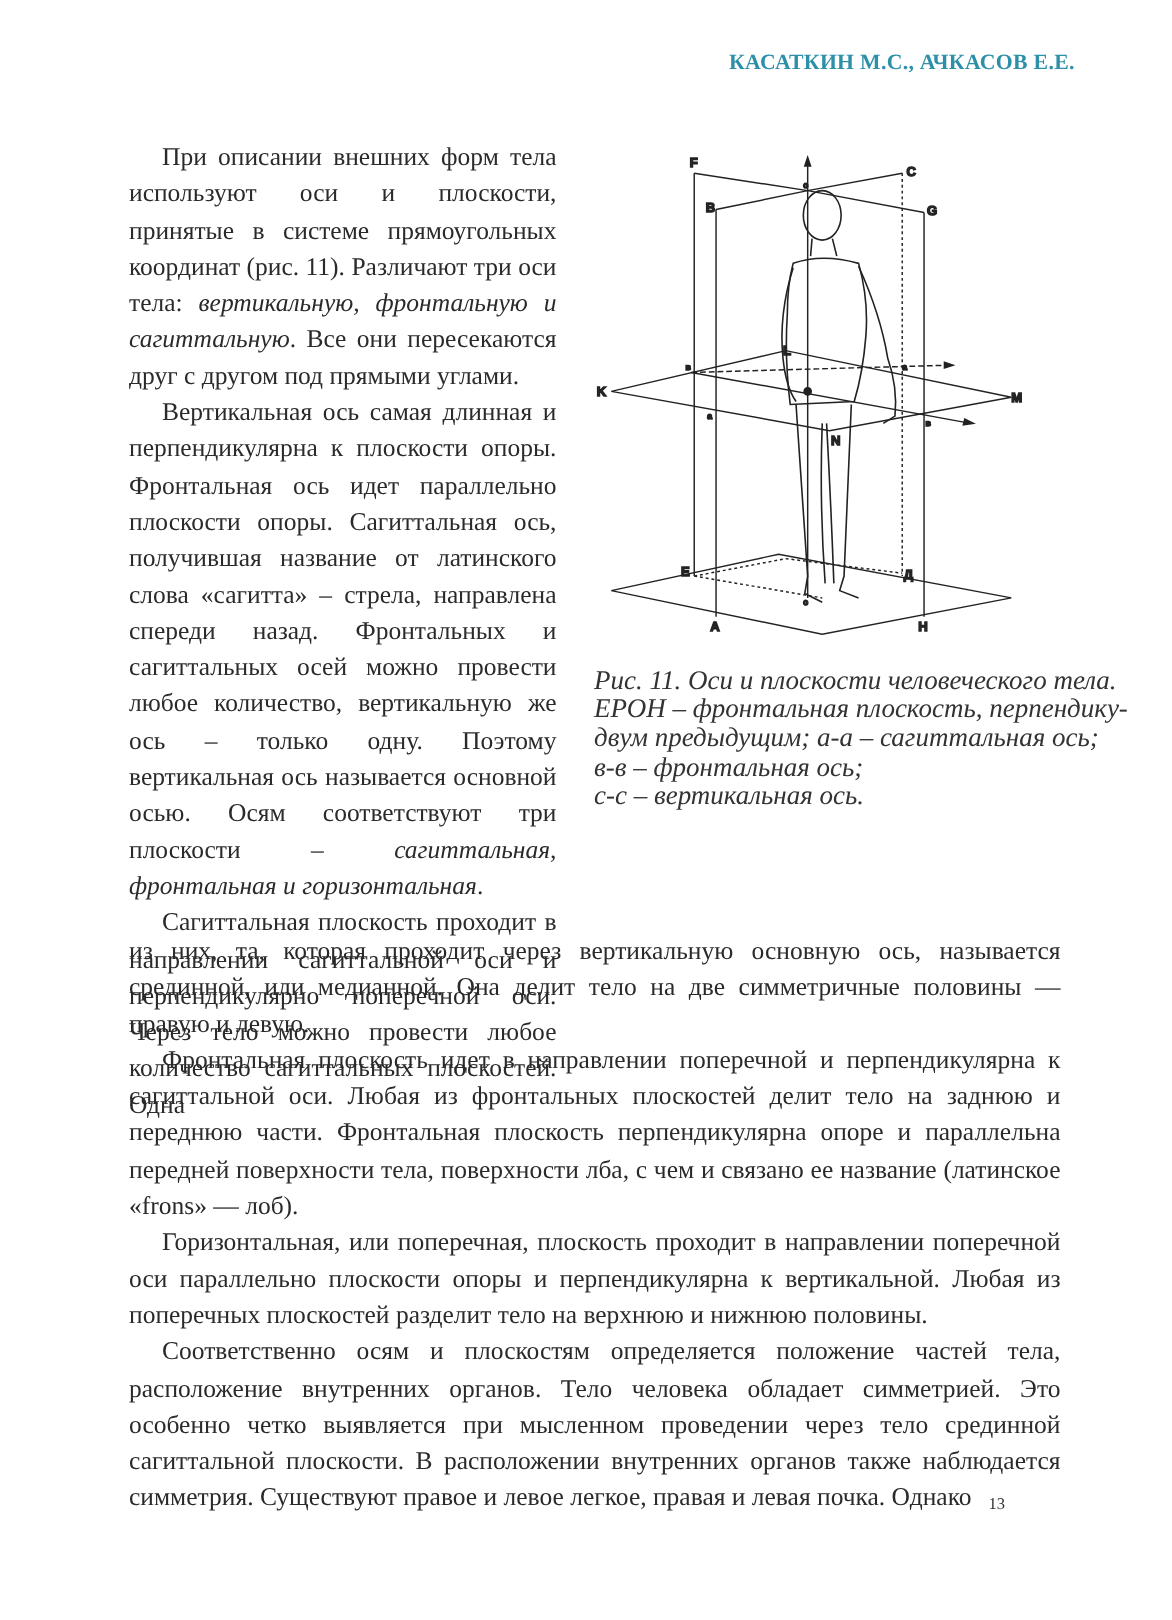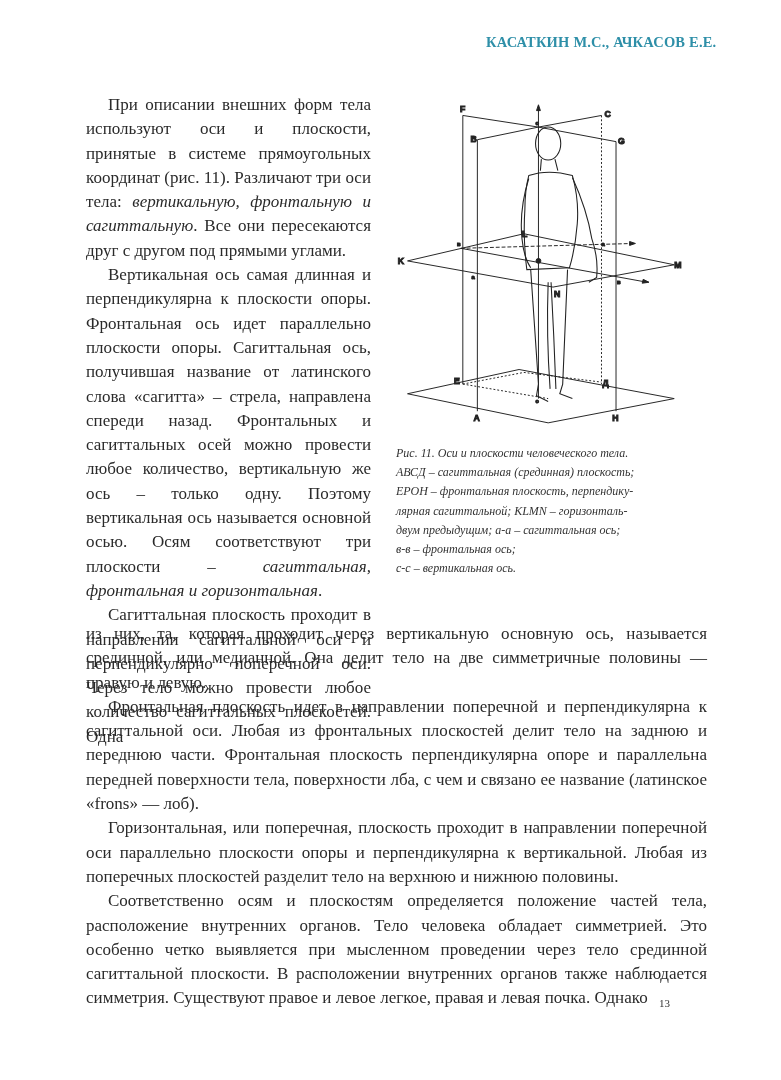--- a/index.html
+++ b/index.html
@@ -58,21 +58,21 @@
       height: 340px;
     }
     .figure svg { width: 100%; height: 100%; display: block; }
     .caption {
       position: absolute;
       top: 444px;
       left: 396px;
       width: 315px;
       font-family: "Liberation Serif", serif;
       font-style: italic;
-      font-size: 12px;
+      font-size: 18px;
       line-height: 19.2px;
       color: #333;
     }
     .caption div { white-space: nowrap; }
     .page-number {
       position: absolute;
       top: 997px;
       left: 659px;
       font-size: 11px;
       color: #333;
@@ -155,23 +155,21 @@
     <text class="lbl" x="63" y="300">E</text>
     <text class="lbl" x="216" y="302">Д</text>
     <text class="lbl-s" x="147" y="320">c</text>
     <text class="lbl" x="83" y="338">A</text>
     <text class="lbl" x="226" y="338">H</text>
   </svg>
 </div>
 
 <div class="caption">
   <div>Рис. 11. Оси и плоскости человеческого тела.</div>
-  <div>АВСД – сагиттальная (срединная) плоскость;</div>
   <div>ЕРОН – фронтальная плоскость, перпендику-</div>
-  <div>лярная сагиттальной; KLMN – горизонталь-</div>
   <div>двум предыдущим; а-а – сагиттальная ось;</div>
   <div>в-в – фронтальная ось;</div>
   <div>с-с – вертикальная ось.</div>
 </div>
 
 <div class="full-col text">
   <p class="noindent">из них, та, которая проходит через вертикальную основную ось, называется срединной, или медианной. Она делит тело на две симметричные половины — правую и левую.</p>
   <p>Фронтальная плоскость идет в направлении поперечной и перпендикулярна к сагиттальной оси. Любая из фронтальных плоскостей делит тело на заднюю и переднюю части. Фронтальная плоскость перпендикулярна опоре и параллельна передней поверхности тела, поверхности лба, с чем и связано ее название (латинское «frons» — лоб).</p>
   <p>Горизонтальная, или поперечная, плоскость проходит в направлении поперечной оси параллельно плоскости опоры и перпендикулярна к вертикальной. Любая из поперечных плоскостей разделит тело на верхнюю и нижнюю половины.</p>
   <p>Соответственно осям и плоскостям определяется положение частей тела, расположение внутренних органов. Тело человека обладает симметрией. Это особенно четко выявляется при мысленном проведении через тело срединной сагиттальной плоскости. В расположении внутренних органов также наблюдается симметрия. Существуют правое и левое легкое, правая и левая почка. Однако</p>

